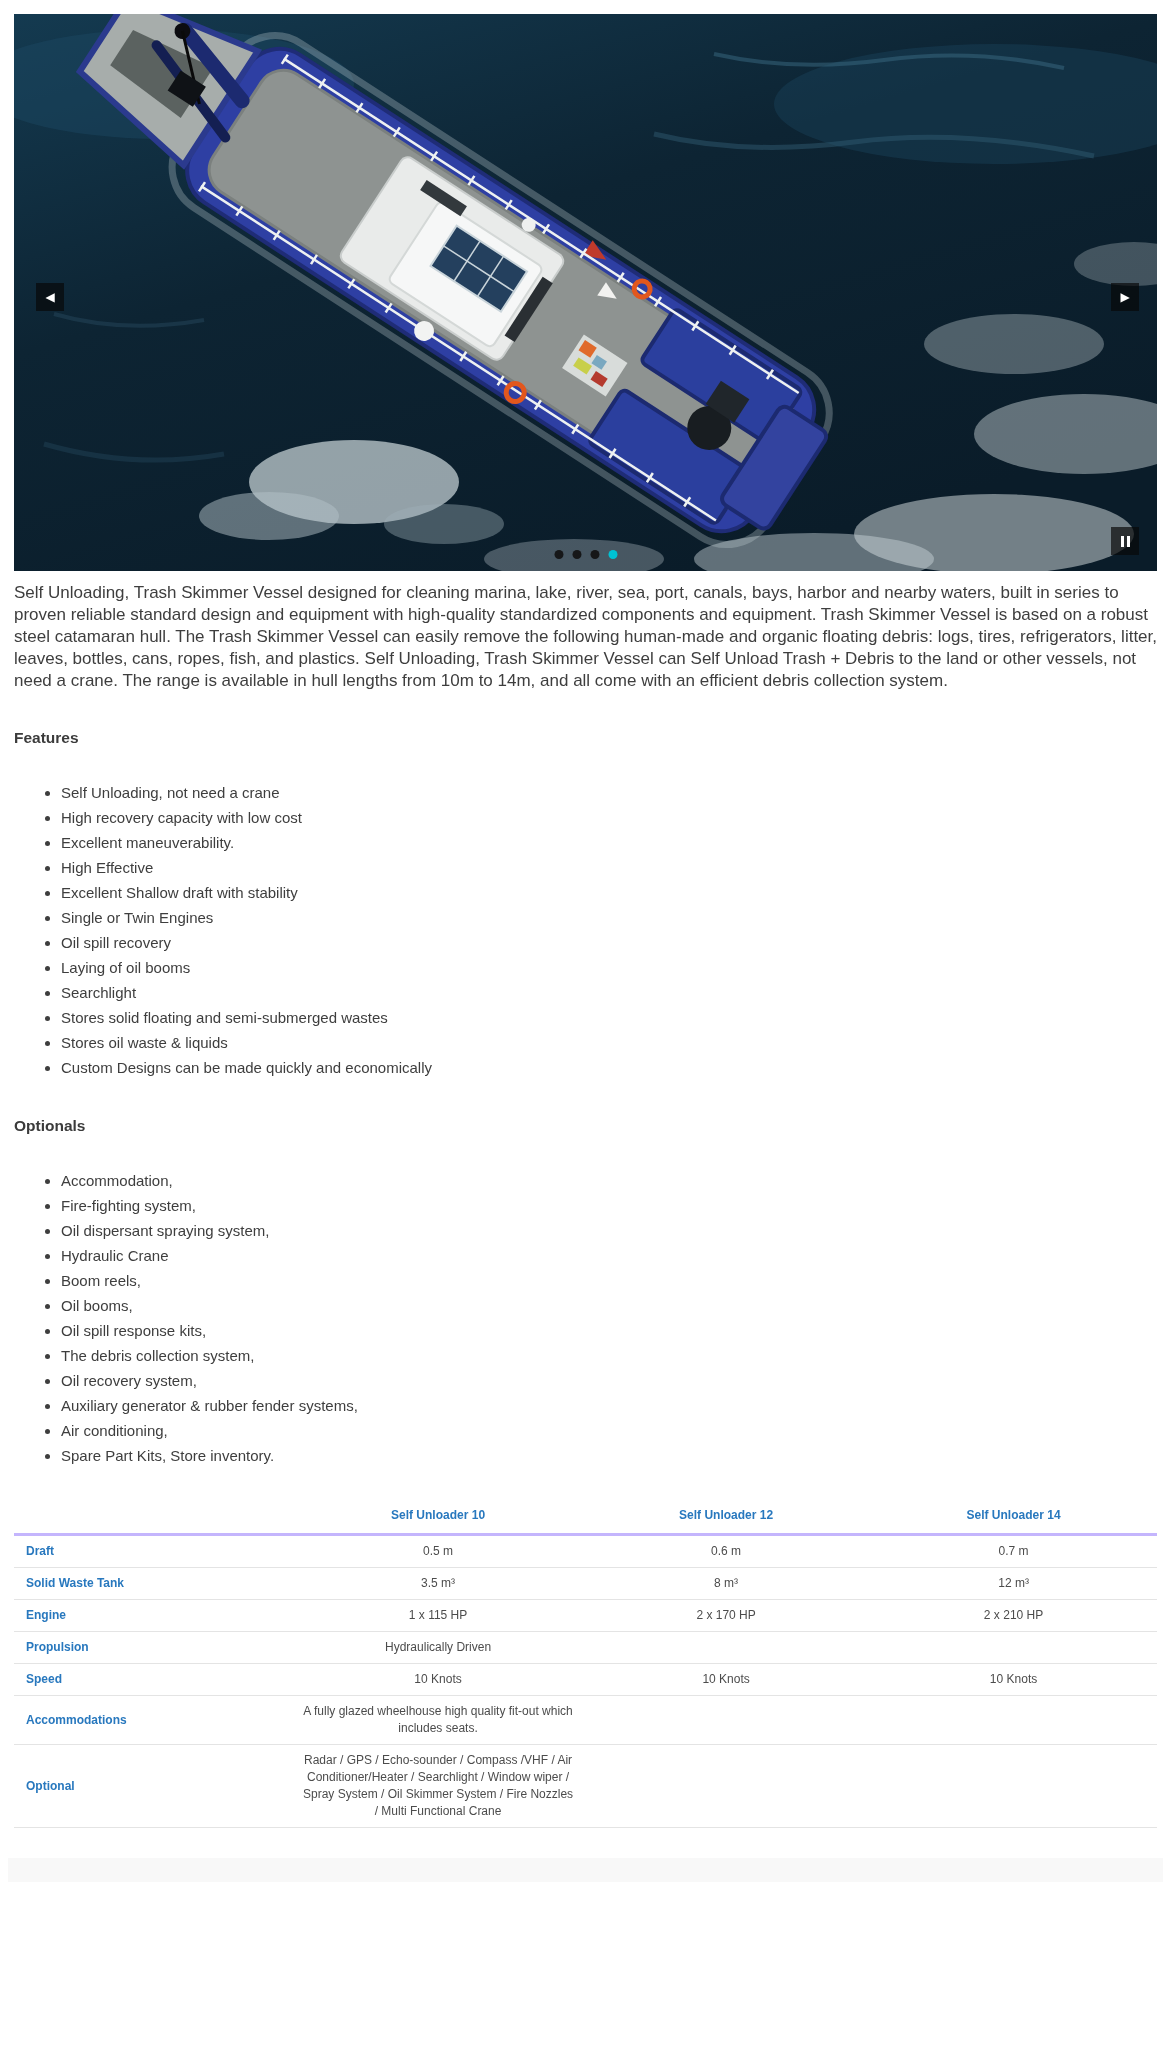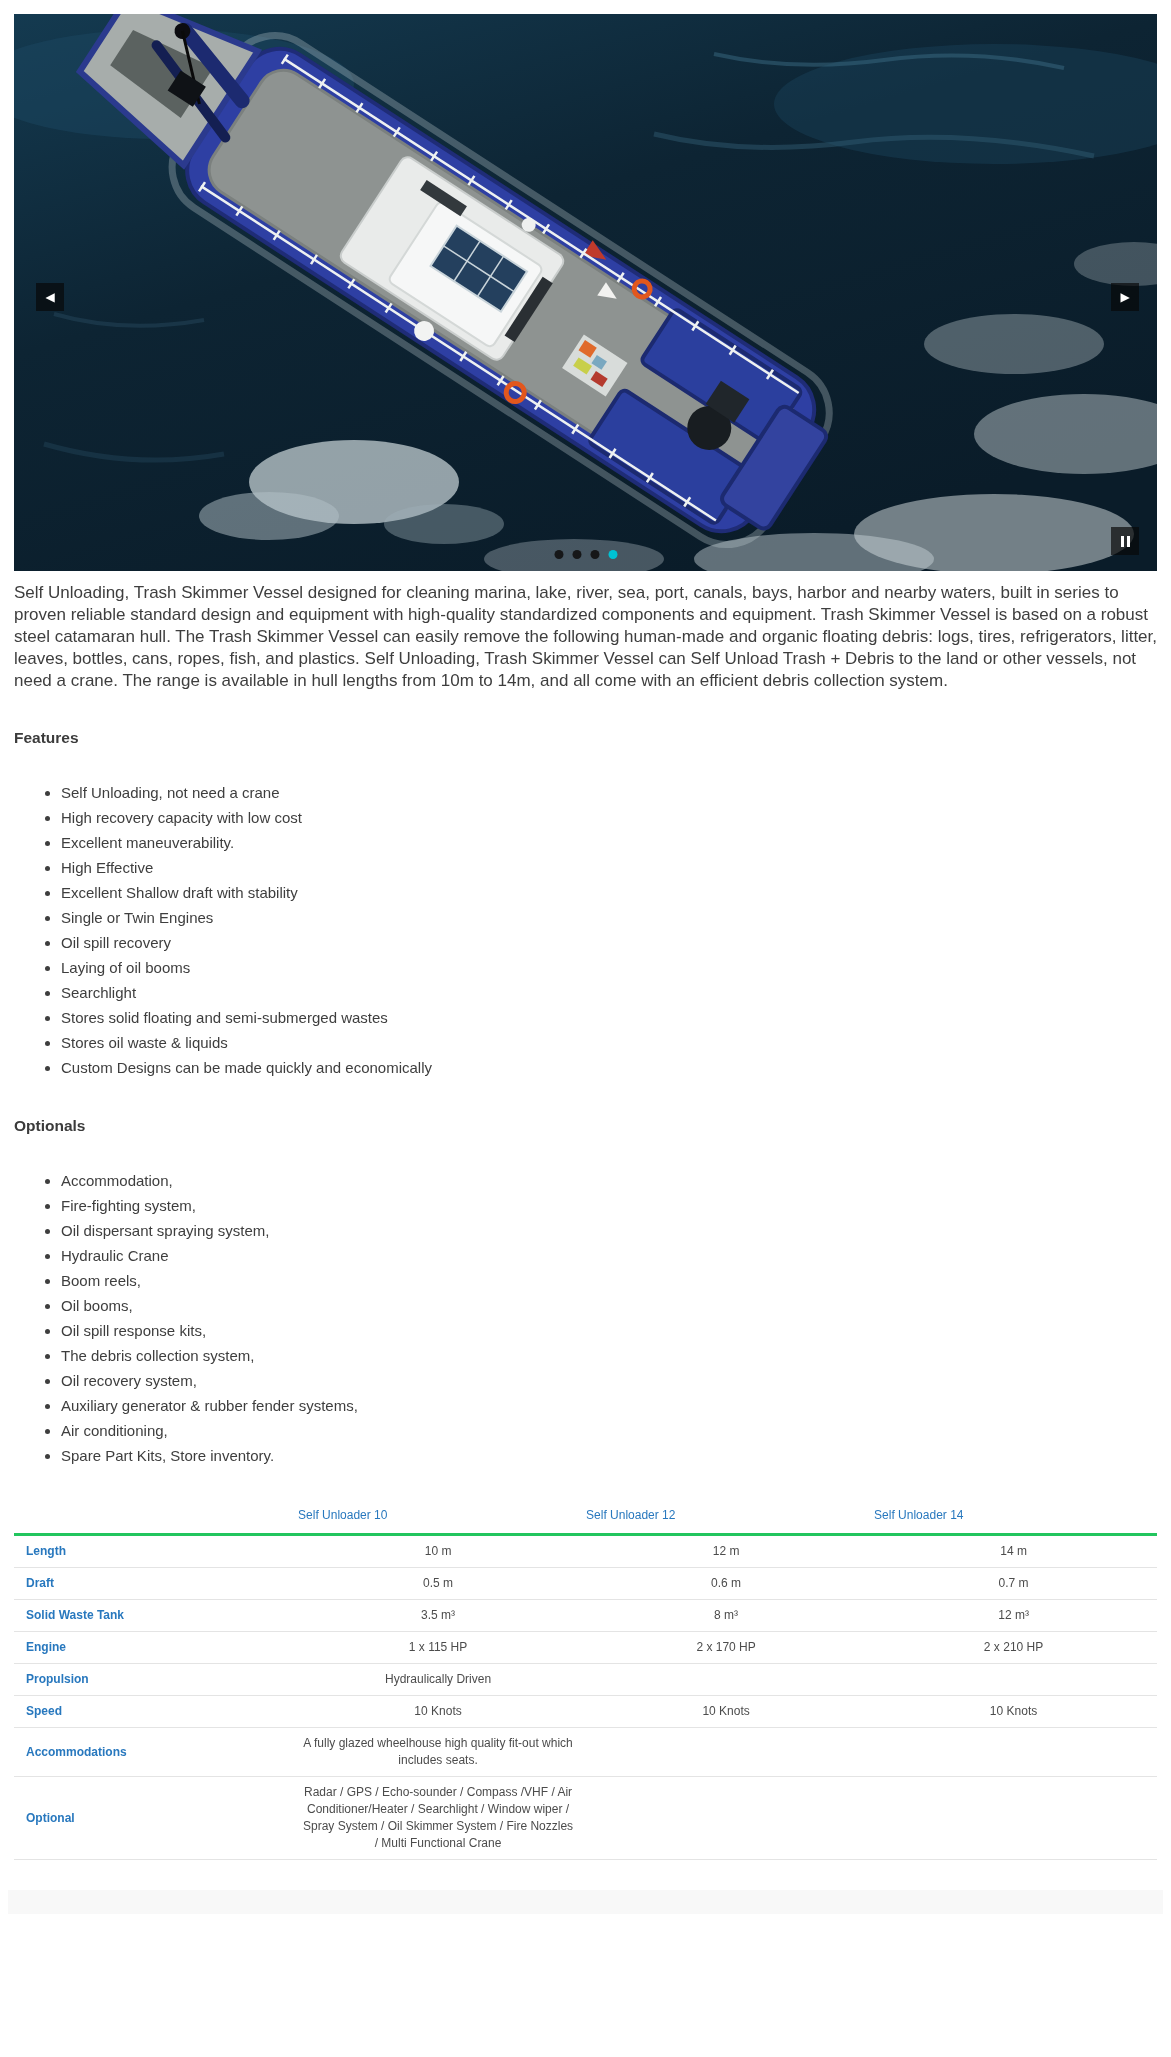--- a/index.html
+++ b/index.html
@@ -40,22 +40,22 @@
 
   
   .description{ font-size:17px; line-height:22px; margin:11px 0 0 0; color:#3e3e3e; }
   h3.section-title{ font-size:15.5px; font-weight:bold; color:#3b3b3b; margin:37px 0 0 0; line-height:17px; }
   ul.feature-list{ margin:34px 0 0 0; padding-left:47px; }
   ul.feature-list li{ font-size:15px; line-height:25px; color:#3e3e3e; }
 
   
   table.spec{ width:1143px; border-collapse:collapse; margin-top:32px; }
   table.spec thead th{
-    color:var(--accent-blue); font-weight:normal; font-size:12px;
-    padding:8px 4px 11px 4px; border-bottom:3px solid #22c55e; text-align:left;
+    color:var(--accent-blue); font-weight:bold; font-size:12px;
+    padding:8px 4px 11px 4px; border-bottom:3px solid #c4b5fd; text-align:center;
   }
   table.spec tbody td{
     border-bottom:1px solid #e4e4e4; padding:7px 6px; text-align:center;
     color:#4c4c4c; font-size:12px; line-height:17px; vertical-align:middle;
   }
   table.spec tbody td.label{
     text-align:left; color:var(--accent-blue); font-weight:bold; padding-left:12px;
   }
 
   .footer-band{ height:24px; background:var(--band-bg); margin:30px -6px 0 -6px; }
@@ -214,26 +214,20 @@
     <thead>
       <tr id="spec-head-row">
           <th></th>
           <th>Self Unloader 10</th>
           <th>Self Unloader 12</th>
           <th>Self Unloader 14</th>
         </tr>
     </thead>
     <tbody id="spec-body">
         <tr>
-          <td class="label">Length</td>
-          <td>10 m</td>
-          <td>12 m</td>
-          <td>14 m</td>
-        </tr>
-        <tr>
           <td class="label">Draft</td>
           <td>0.5 m</td>
           <td>0.6 m</td>
           <td>0.7 m</td>
         </tr>
         <tr>
           <td class="label">Solid Waste Tank</td>
           <td>3.5 m³</td>
           <td>8 m³</td>
           <td>12 m³</td>

